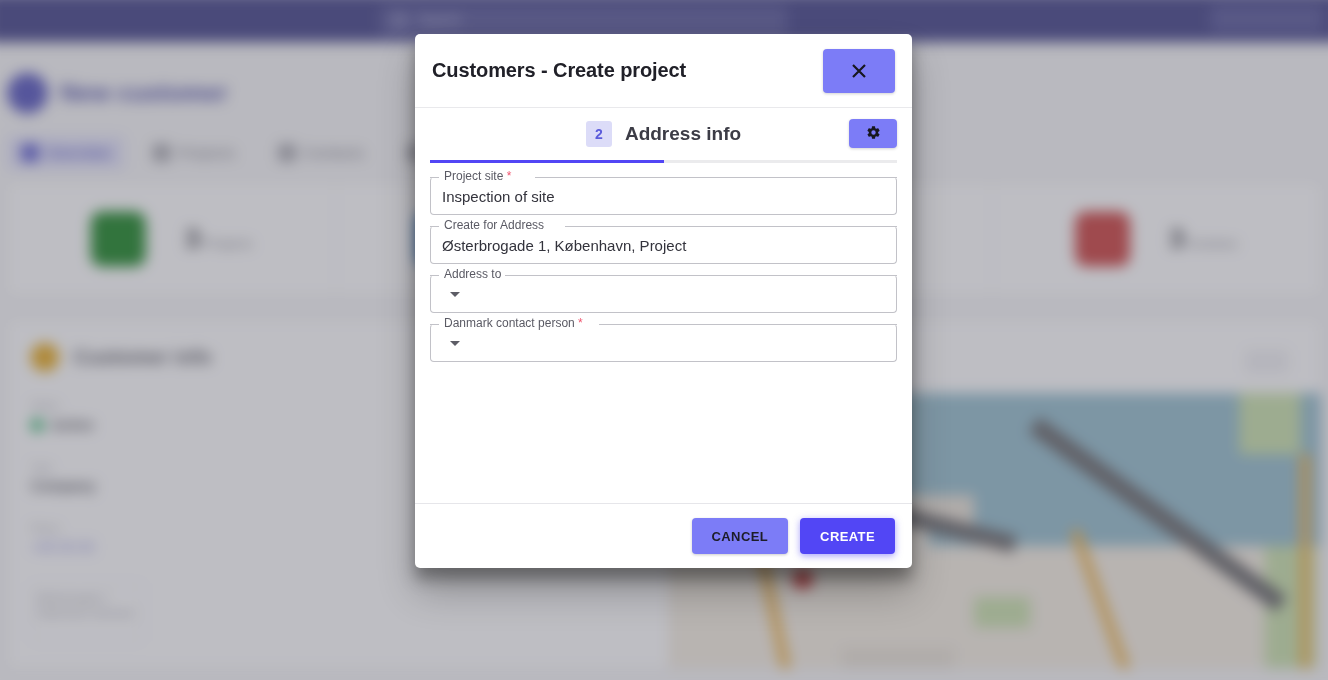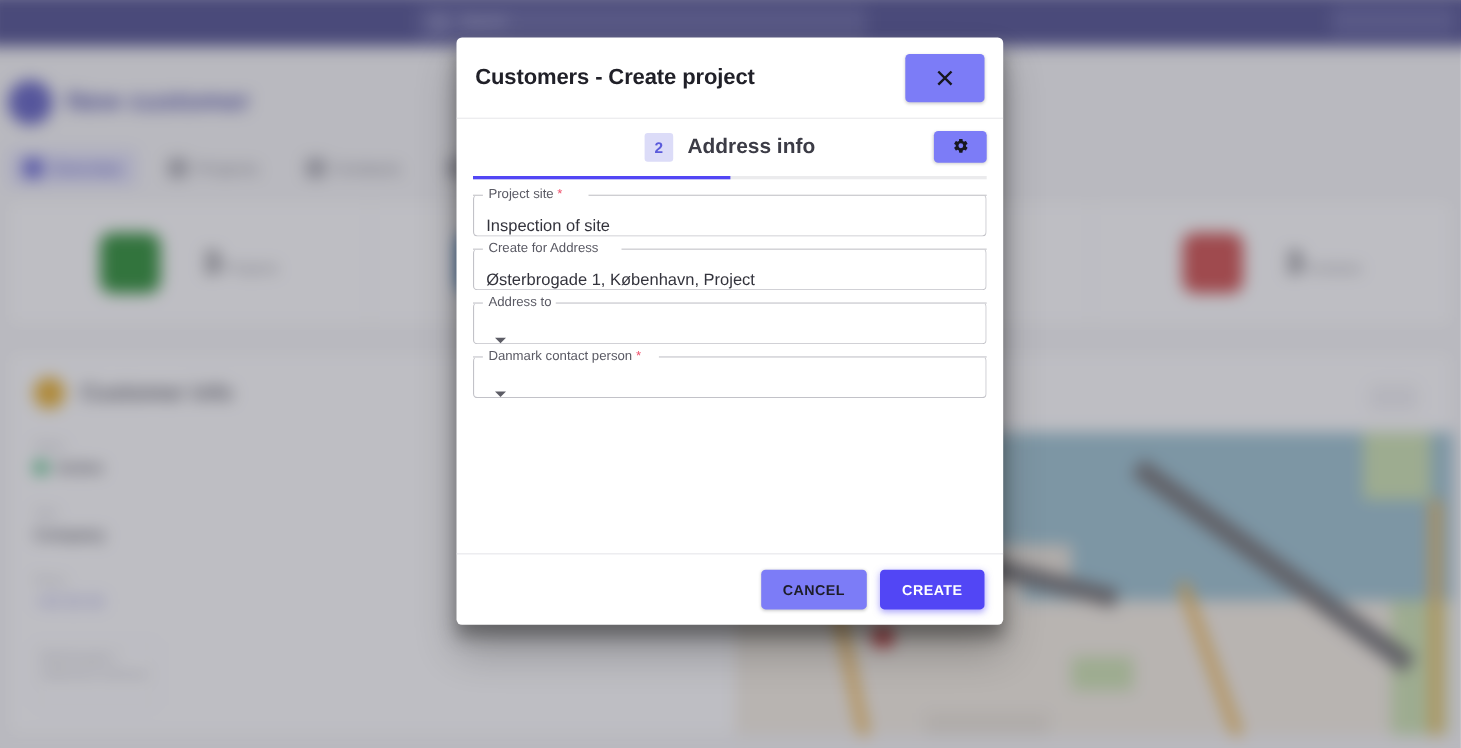--- a/index.html
+++ b/index.html
@@ -143,21 +143,21 @@
   }
   .step-fill { position: absolute; left: 0; top: 0; height: 3px; background: #5246f5; }
 
   .form { padding: 14px 15px 0 15px; }
 
   .field { position: relative; margin-bottom: 11px; }
   .field-box {
     position: relative; height: 38px; width: 100%;
     border: 1px solid #c2c2c8; border-radius: 4px;
     background: #fff;
-    display: flex; align-items: flex-end;
+    display: flex; align-items: center;
     padding: 0 11px;
   }
   .field-box.notch { border-top-color: transparent; }
   .notch-wrap {
     position: absolute; left: 0; top: 0; right: 0; height: 1px;
     display: flex; pointer-events: none;
   }
   .notch-left { width: 9px; border-top: 1px solid #c2c2c8; }
   .notch-gap { position: relative; }
   .notch-right { flex: 1; border-top: 1px solid #c2c2c8; }

